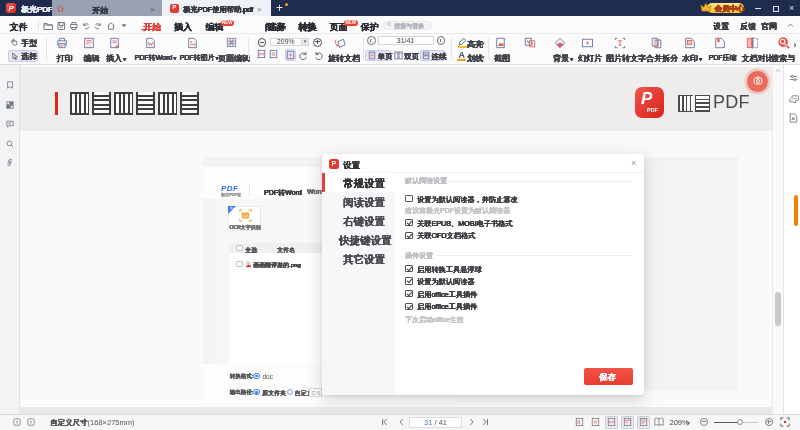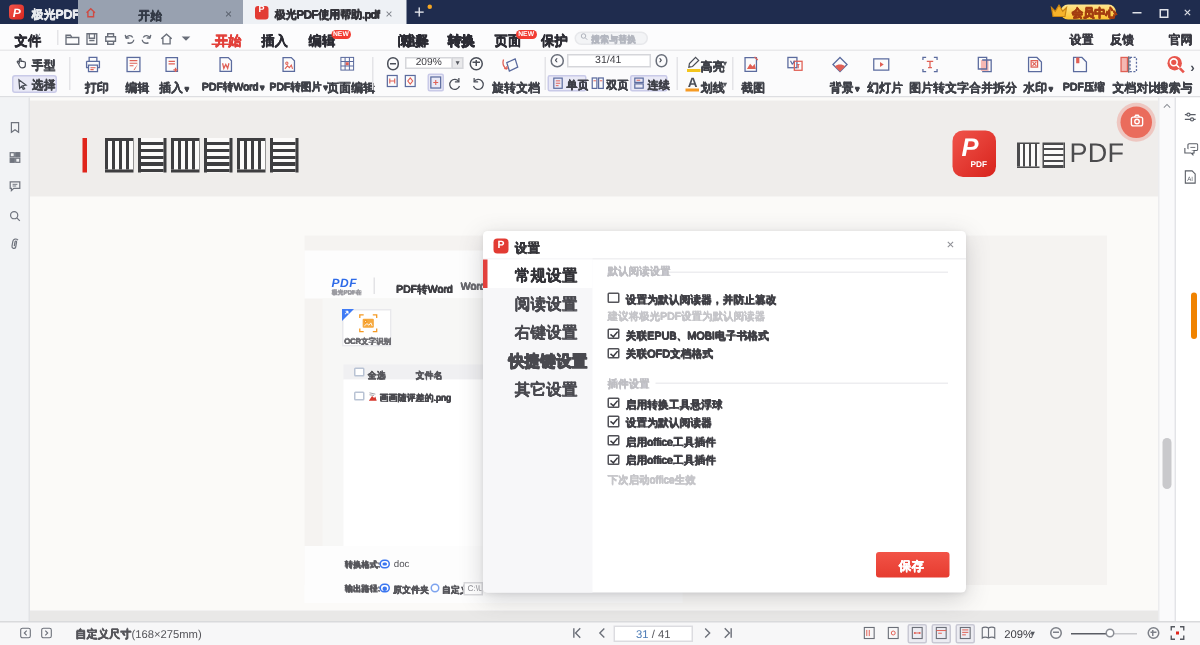--- a/index.html
+++ b/index.html
@@ -83,21 +83,21 @@
 <div class="a" style="left:386.5px;top:22.3px;width:5px;height:5px;">
 <svg width="5" height="5" viewBox="0 0 10 10" fill="none" stroke="#a8acb5" stroke-width="1.2">
         <circle cx="4" cy="4" r="3"></circle>
         <path d="M6.5 6.5 L9 9"></path>
       </svg>
 </div>
 <div class="a cj" style="left:394px;top:22px;font-size:6px;color:#b3b6bf;">搜索与替换</div>
 
 <div class="a cj" style="left:713px;top:21px;font-size:8px;color:#3a3a42;">设置</div>
 <div class="a cj" style="left:740px;top:21px;font-size:8px;color:#3a3a42;">反馈</div>
-<div class="a cj" style="left:779px;top:21px;font-size:8px;color:#3a3a42;">官网</div>
+<div class="a cj" style="left:761px;top:21px;font-size:8px;color:#3a3a42;">官网</div>
 <div class="a" style="left:786.5px;top:21.5px;width:7px;height:7px;">
 <svg width="7" height="7" viewBox="0 0 10 10" fill="none" stroke="#5a5e66" stroke-width="1.2">
         <path d="M1.5 6.5 L5 3 L8.5 6.5"></path>
       </svg>
 </div>
 
 <div class="a" style="left:0;top:34px;width:800px;height:31px;background:#fbfbfc;border-bottom:1px solid #dddee1;box-sizing:border-box;"></div>
 <div id="toolbar">
 
 <div class="a" style="left:10px;top:38px;width:9px;height:8px;">
@@ -512,21 +512,21 @@
 <div class="a" style="left:329px;top:159px;width:10px;height:10px;border-radius:2.5px;background:#e23b33;"></div>
 <div class="a" style="left:331.6px;top:159.8px;color:#fff;font-size:7px;font-weight:bold;">P</div>
 <div class="a cj" style="left:343px;top:159.5px;font-size:8.5px;color:#35353a;">设置</div>
 <div class="a" style="left:631px;top:158px;font-size:9px;color:#8f9096;">×</div>
 
 <div class="a" style="left:322px;top:172.5px;width:73px;height:19px;background:#fff;"></div>
 <div class="a" style="left:322px;top:172.5px;width:2.5px;height:19px;background:#e2413d;"></div>
 <div class="a cj" style="left:343px;top:177px;font-size:10.5px;color:#333338;">常规设置</div>
 <div class="a cj" style="left:343px;top:196px;font-size:10.5px;color:#4a4a50;">阅读设置</div>
 <div class="a cj" style="left:343px;top:214.8px;font-size:10.5px;color:#4a4a50;">右键设置</div>
-<div class="a cj" style="left:339px;top:233.6px;font-size:10.5px;color:#4a4a50;font-weight:bold;">快捷键设置</div>
+<div class="a cj" style="left:339px;top:233.6px;font-size:10.5px;color:#4a4a50;">快捷键设置</div>
 <div class="a cj" style="left:343px;top:252.6px;font-size:10.5px;color:#4a4a50;">其它设置</div>
 
 <div class="a cj" style="left:405px;top:176px;font-size:7px;color:#bfbfc4;">默认阅读设置</div>
 <div class="a" style="left:446px;top:180.8px;width:186px;height:1px;background:#ededf0;"></div>
 <div class="a" style="left:405px;top:194.6px;width:7.5px;height:7.5px;border:1px solid #55555a;border-radius:1px;box-sizing:border-box;background:#fff;"></div>
 <div class="a cj" style="left:417px;top:194.5px;font-size:7.2px;color:#3f3f45;">设置为默认阅读器，并防止篡改</div>
 <div class="a cj" style="left:405px;top:206.2px;font-size:7px;color:#c6c6ca;">建议将极光PDF设置为默认阅读器</div>
 <div class="a chk" style="left:405px;top:218.9px;"></div>
 <div class="a cj" style="left:417px;top:218.8px;font-size:7.2px;color:#3f3f45;">关联EPUB、MOBI电子书格式</div>
 <div class="a chk" style="left:405px;top:231.5px;"></div>

